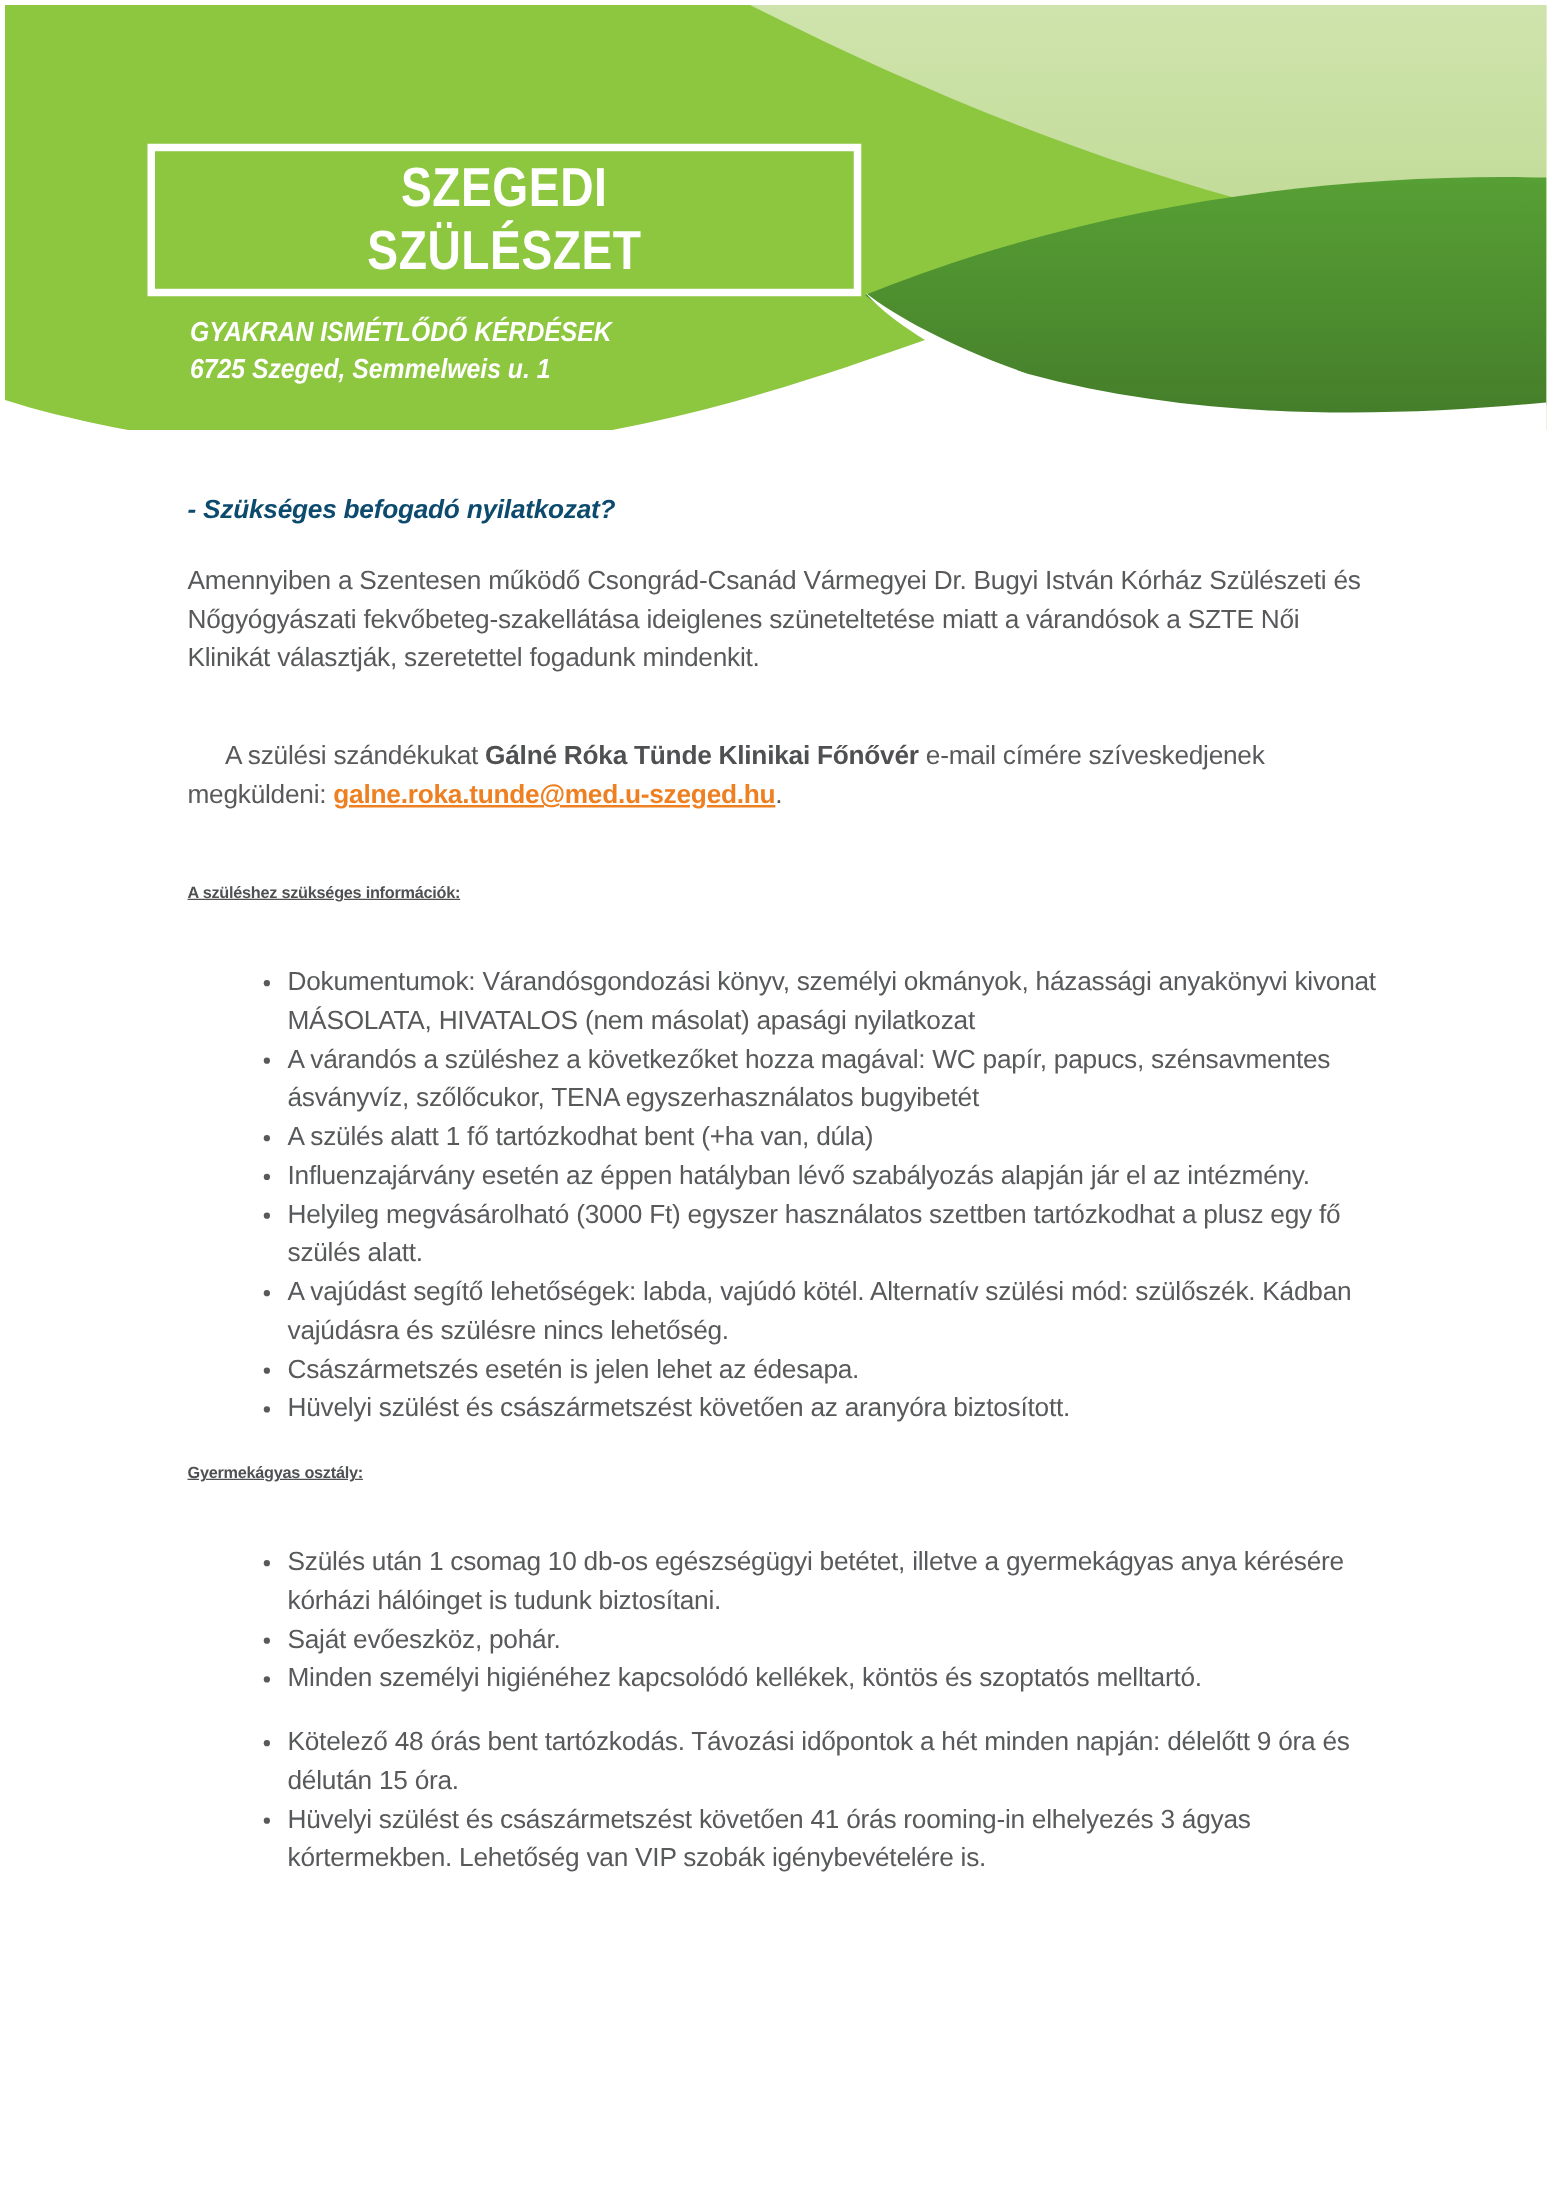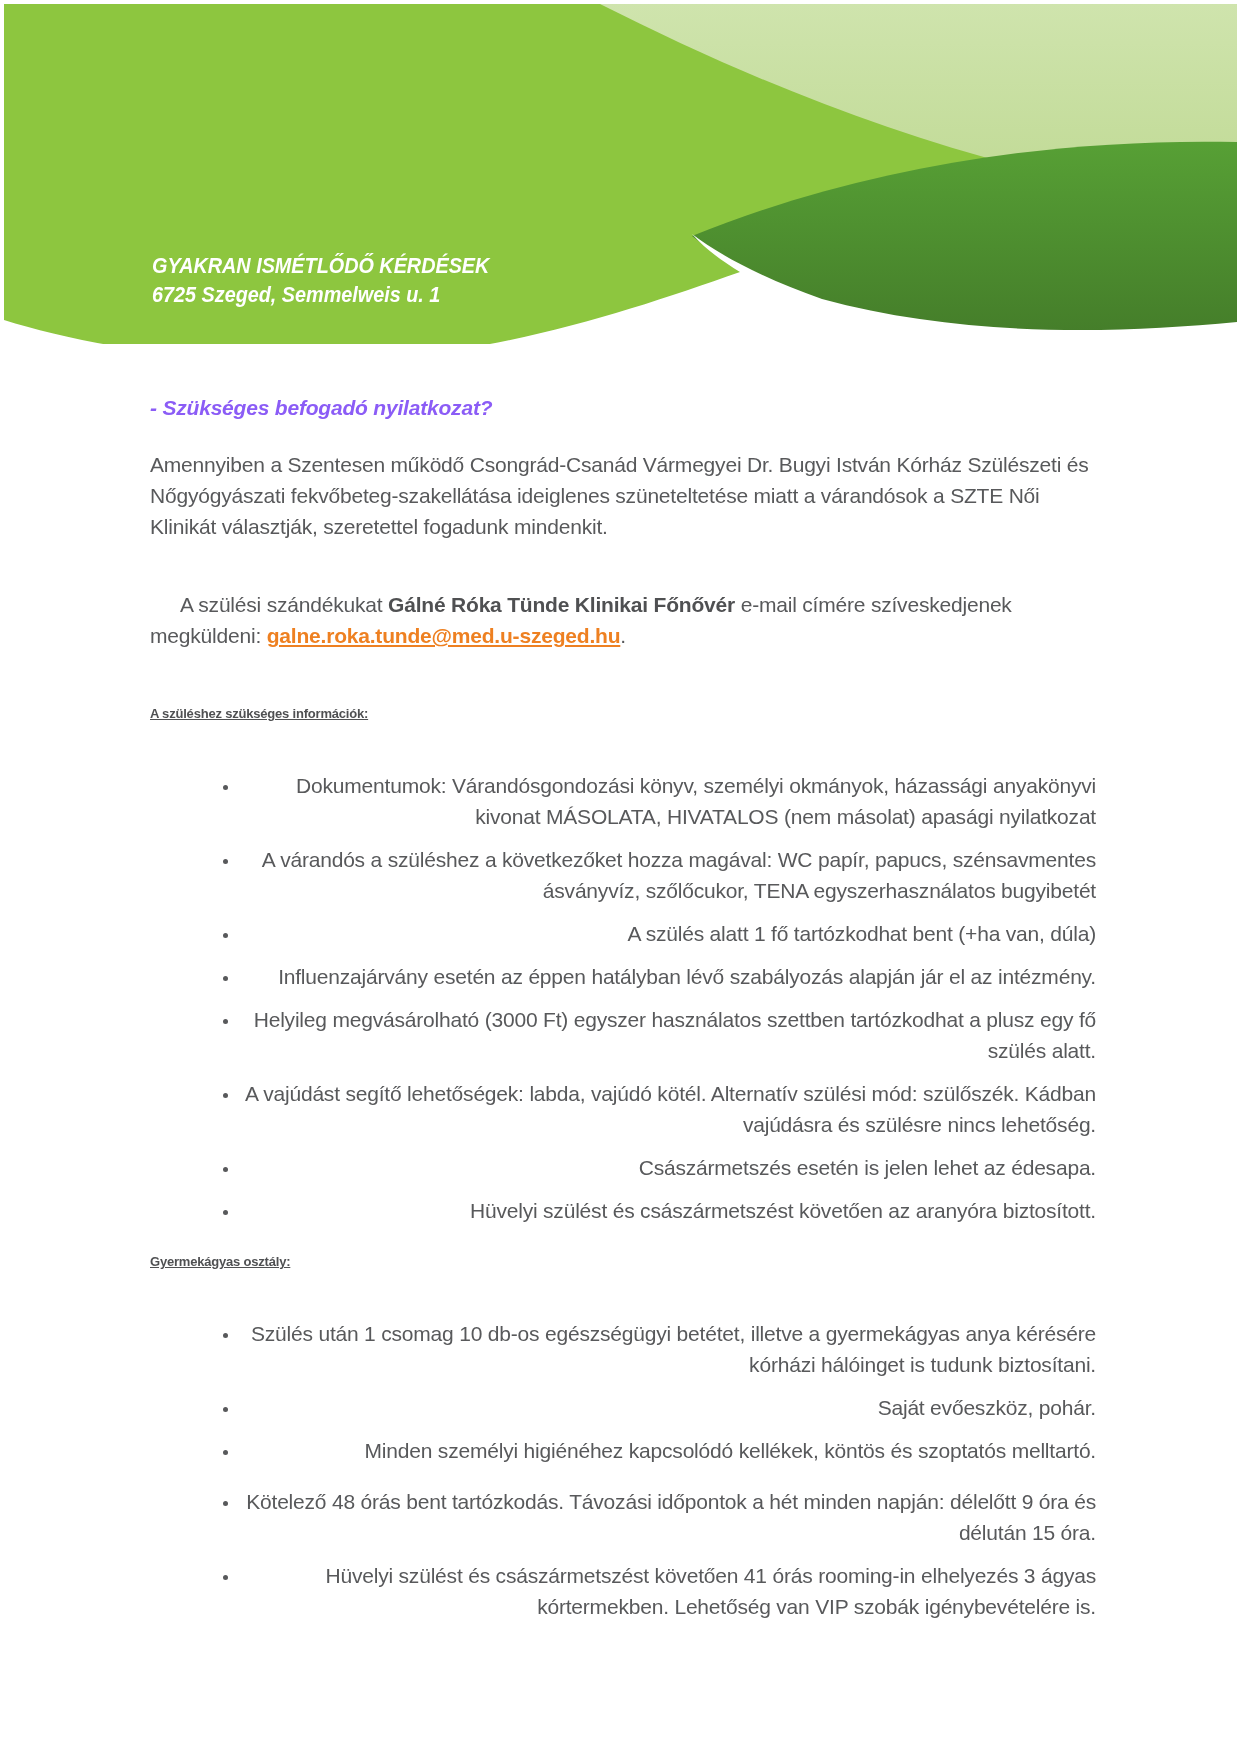--- a/index.html
+++ b/index.html
@@ -30,38 +30,38 @@
     transform:scaleX(0.9); transform-origin:left top;
     white-space:nowrap;
   }
   
   .content {
     position:absolute; left:150px; top:392px; width:958px;
     font-size:21px; line-height:31px; color:#58595b;
     letter-spacing:-0.2px;
   }
   .question {
-    font-weight:bold; font-style:italic; color:#8b5cf6;
+    font-weight:bold; font-style:italic; color:#0c4a6e;
     margin:0 0 26px 0;
   }
   .para { margin:0 0 47px 0; }
   .para.indent { text-indent:30px; }
   .bold-run { font-weight:bold; color:#4f5052; }
   a.link-run {
     font-weight:bold; color:#ee8021; text-decoration:underline;
     text-decoration-color:#ee8021; cursor:pointer;
   }
   .section-heading {
     font-weight:bold; font-size:13px; color:#4f5052;
     text-decoration:underline; margin:0 0 41px 0;
   }
   ul.bullets {
     list-style:disc outside; margin:0 0 20px 0; padding:0 0 0 78px;
   }
-  ul.bullets li { margin:12px; padding-left:2px;text-align:right; }
+  ul.bullets li { margin:0; padding-left:2px; }
   ul.bullets li::marker { color:#58595b; font-size:17px; }
   .sect-gap1 { margin-bottom:20px; }
 </style>
 </head>
 <body>
 
 <div class="header">
   <svg width="1241" height="470" viewBox="0 0 1241 470">
     <defs>
       <linearGradient id="paleGrad" x1="0" y1="0" x2="0" y2="1">
@@ -76,20 +76,24 @@
 
     <path d="M4,4 H1237 V344 H4 Z" fill="#8dc63f"></path>
 
     <path d="M600,4 C790,100 1000,180 1237,208 L1237,4 Z" fill="url(#paleGrad)"></path>
 
     <path d="M692,236 C860,168 1050,138 1237,142 L1237,324 C1110,335 960,337 820,300 C760,278 714,254 692,236 Z" fill="url(#leafGrad)"></path>
 
     <path d="M4,320 C70,341 180,362 300,362 C480,362 620,314 740,272 C724,262 706,250 692,234 C718,254 762,278 822,299 C962,337 1112,334 1237,322 L1237,470 L4,470 Z" fill="#ffffff"></path>
   </svg>
 
+  <div class="title-box">
+    <div class="title-line">SZEGEDI</div>
+    <div class="title-line">SZÜLÉSZET</div>
+  </div>
 
   <div class="subtitle">
     <div>GYAKRAN ISMÉTLŐDŐ KÉRDÉSEK</div>
     <div>6725 Szeged, Semmelweis u. 1</div>
   </div>
 </div>
 
 <div class="content">
 
   <p class="question">- Szükséges befogadó nyilatkozat?</p>

